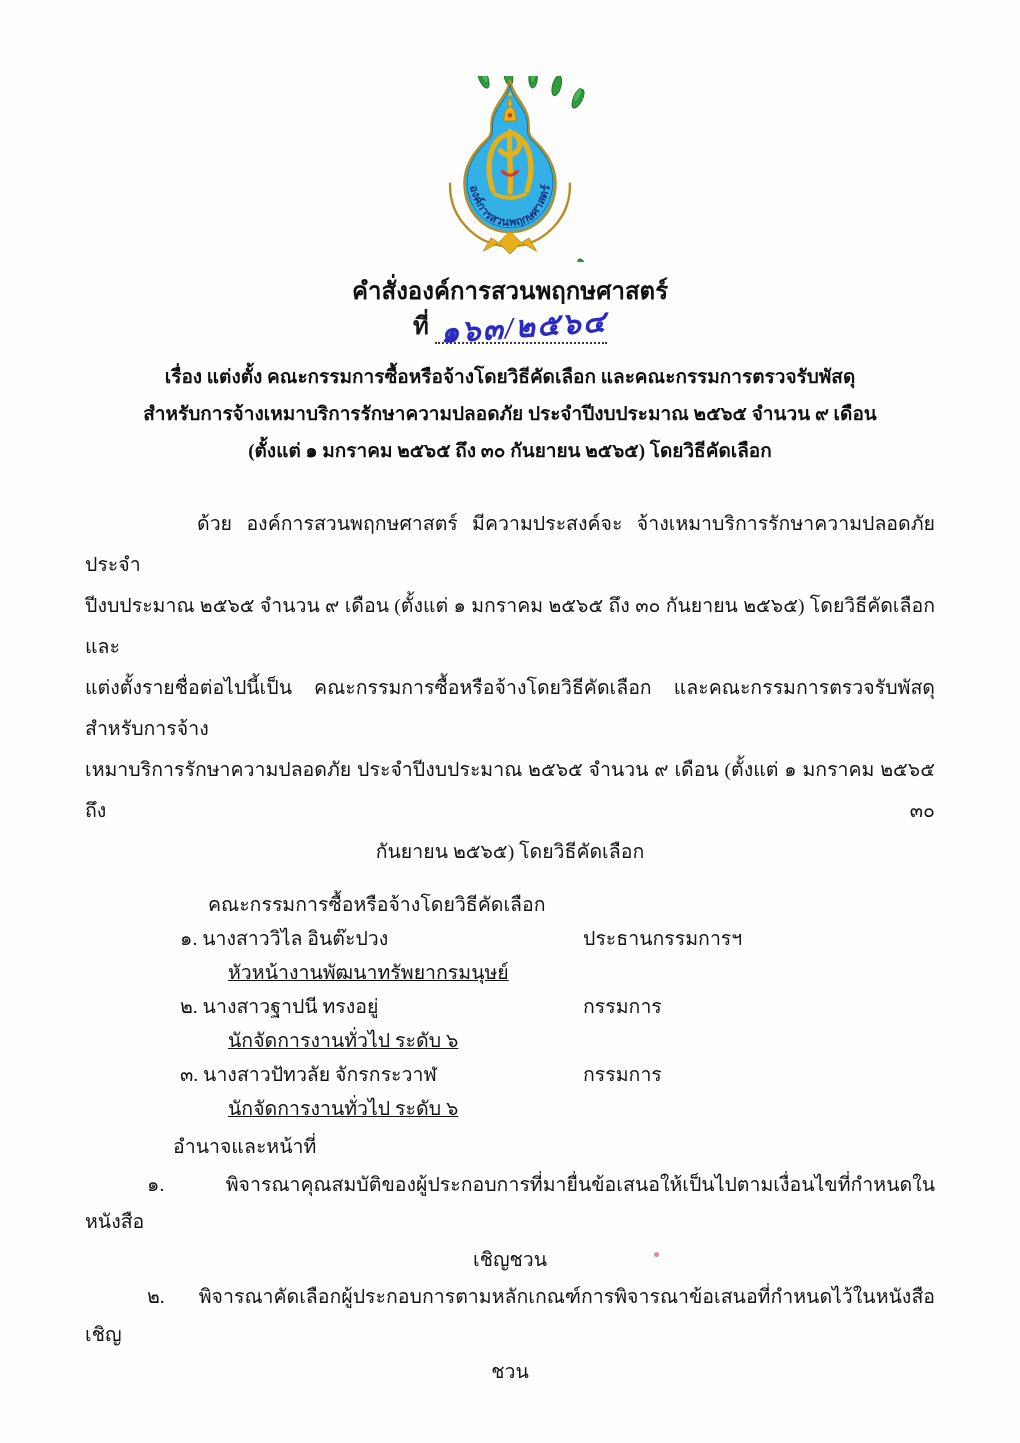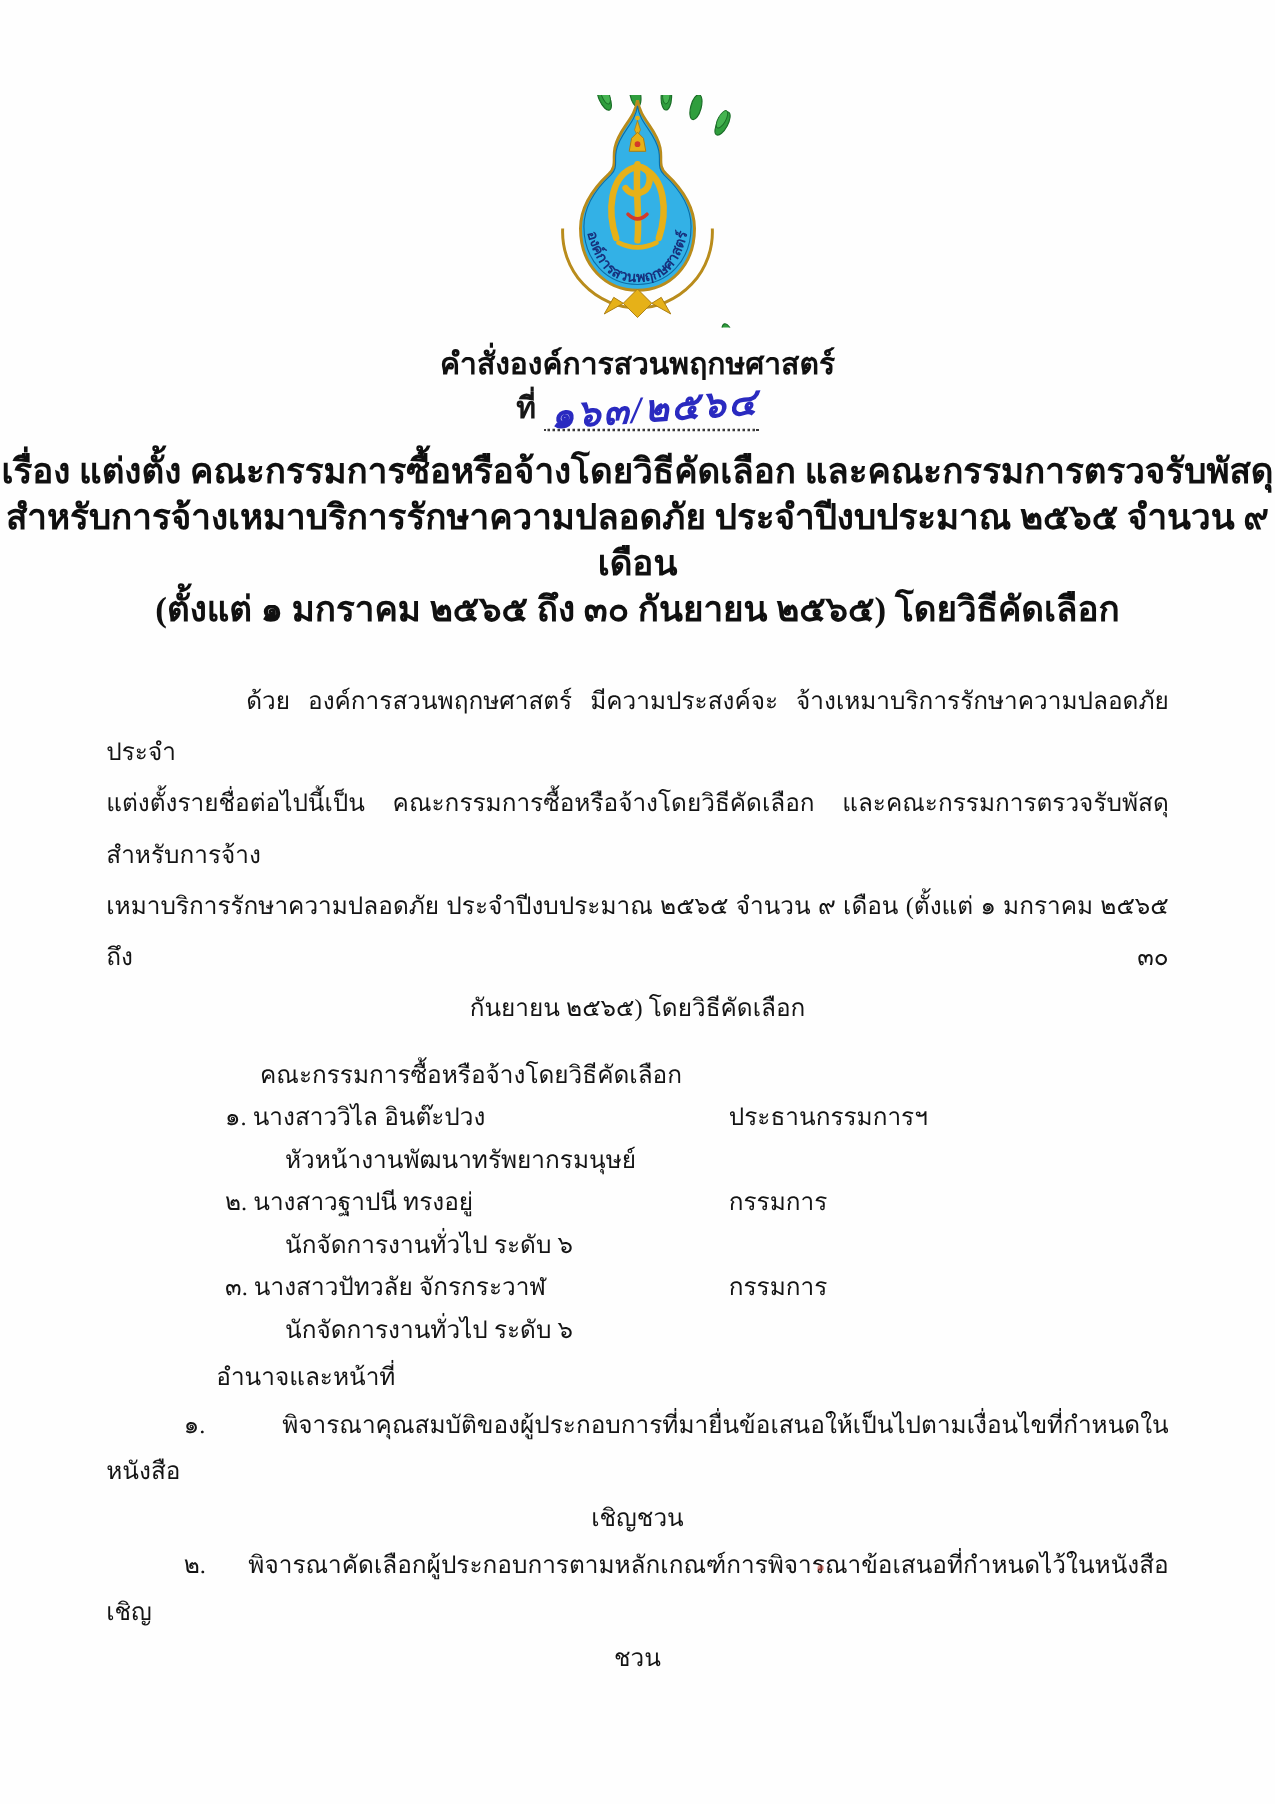--- a/index.html
+++ b/index.html
@@ -29,36 +29,36 @@
     border-bottom:2.5px dotted #3a3a3a;margin-left:6px;vertical-align:bottom;
   }
   .handwriting{
     position:absolute;left:4px;bottom:-6px;width:100%;
     font-size:30px;line-height:30px;font-weight:bold;font-style:italic;
     color:#2a2ac0;transform:rotate(-4deg);transform-origin:left bottom;
     text-align:center;letter-spacing:2px;
   }
   .subject-block{
     margin-top:10px;text-align:center;
-    font-size:28px;font-weight:bold;line-height:37px;color:#101010;
+    font-size:19px;font-weight:bold;line-height:37px;color:#101010;
   }
   
   .content{
     margin:34px 85px 0 85px;width:850px;
     font-size:19.5px;line-height:41px;color:#141414;
   }
   .jline{text-align:justify;text-align-last:justify;}
   .lline{text-align:center;}
   .indent-first{text-indent:112px;}
   .committee{line-height:34px;margin-top:16px;}
   .c-head{padding-left:123px;}
   .m-row{position:relative;}
   .m-item{padding-left:95px;}
   .m-role{position:absolute;left:498px;top:0;}
-  .m-pos{padding-left:143px;}
+  .m-pos{padding-left:143px;text-decoration:underline;}
   .duties{line-height:37.5px;margin-top:2px;}
   .d-head{padding-left:88px;}
   .d-first{text-indent:62px;}
   
   .artifact-dot{
     position:absolute;left:654px;top:1252px;width:5px;height:5px;
     border-radius:50%;background:#c0392b;opacity:.55;
   }
 </style>
 </head>
@@ -150,20 +150,21 @@
   <div class="subject-block">
     <div>เรื่อง แต่งตั้ง คณะกรรมการซื้อหรือจ้างโดยวิธีคัดเลือก และคณะกรรมการตรวจรับพัสดุ</div>
     <div>สำหรับการจ้างเหมาบริการรักษาความปลอดภัย ประจำปีงบประมาณ ๒๕๖๕ จำนวน ๙ เดือน</div>
     <div>(ตั้งแต่ ๑ มกราคม ๒๕๖๕ ถึง ๓๐ กันยายน ๒๕๖๕) โดยวิธีคัดเลือก</div>
   </div>
 
   <div class="content">
 
     <div class="opening">
       <div class="jline indent-first">ด้วย องค์การสวนพฤกษศาสตร์ มีความประสงค์จะ จ้างเหมาบริการรักษาความปลอดภัย ประจำ</div>
+      <div class="jline">ปีงบประมาณ ๒๕๖๕ จำนวน ๙ เดือน (ตั้งแต่ ๑ มกราคม ๒๕๖๕ ถึง ๓๐ กันยายน ๒๕๖๕) โดยวิธีคัดเลือก และ</div>
       <div class="jline">แต่งตั้งรายชื่อต่อไปนี้เป็น คณะกรรมการซื้อหรือจ้างโดยวิธีคัดเลือก และคณะกรรมการตรวจรับพัสดุ สำหรับการจ้าง</div>
       <div class="jline">เหมาบริการรักษาความปลอดภัย ประจำปีงบประมาณ ๒๕๖๕ จำนวน ๙ เดือน (ตั้งแต่ ๑ มกราคม ๒๕๖๕ ถึง ๓๐</div>
       <div class="lline">กันยายน ๒๕๖๕) โดยวิธีคัดเลือก</div>
     </div>
 
     <div class="committee">
       <div class="c-head">คณะกรรมการซื้อหรือจ้างโดยวิธีคัดเลือก</div>
 
       <div class="m-row">
         <div class="m-item">๑. นางสาววิไล อินต๊ะปวง</div>

